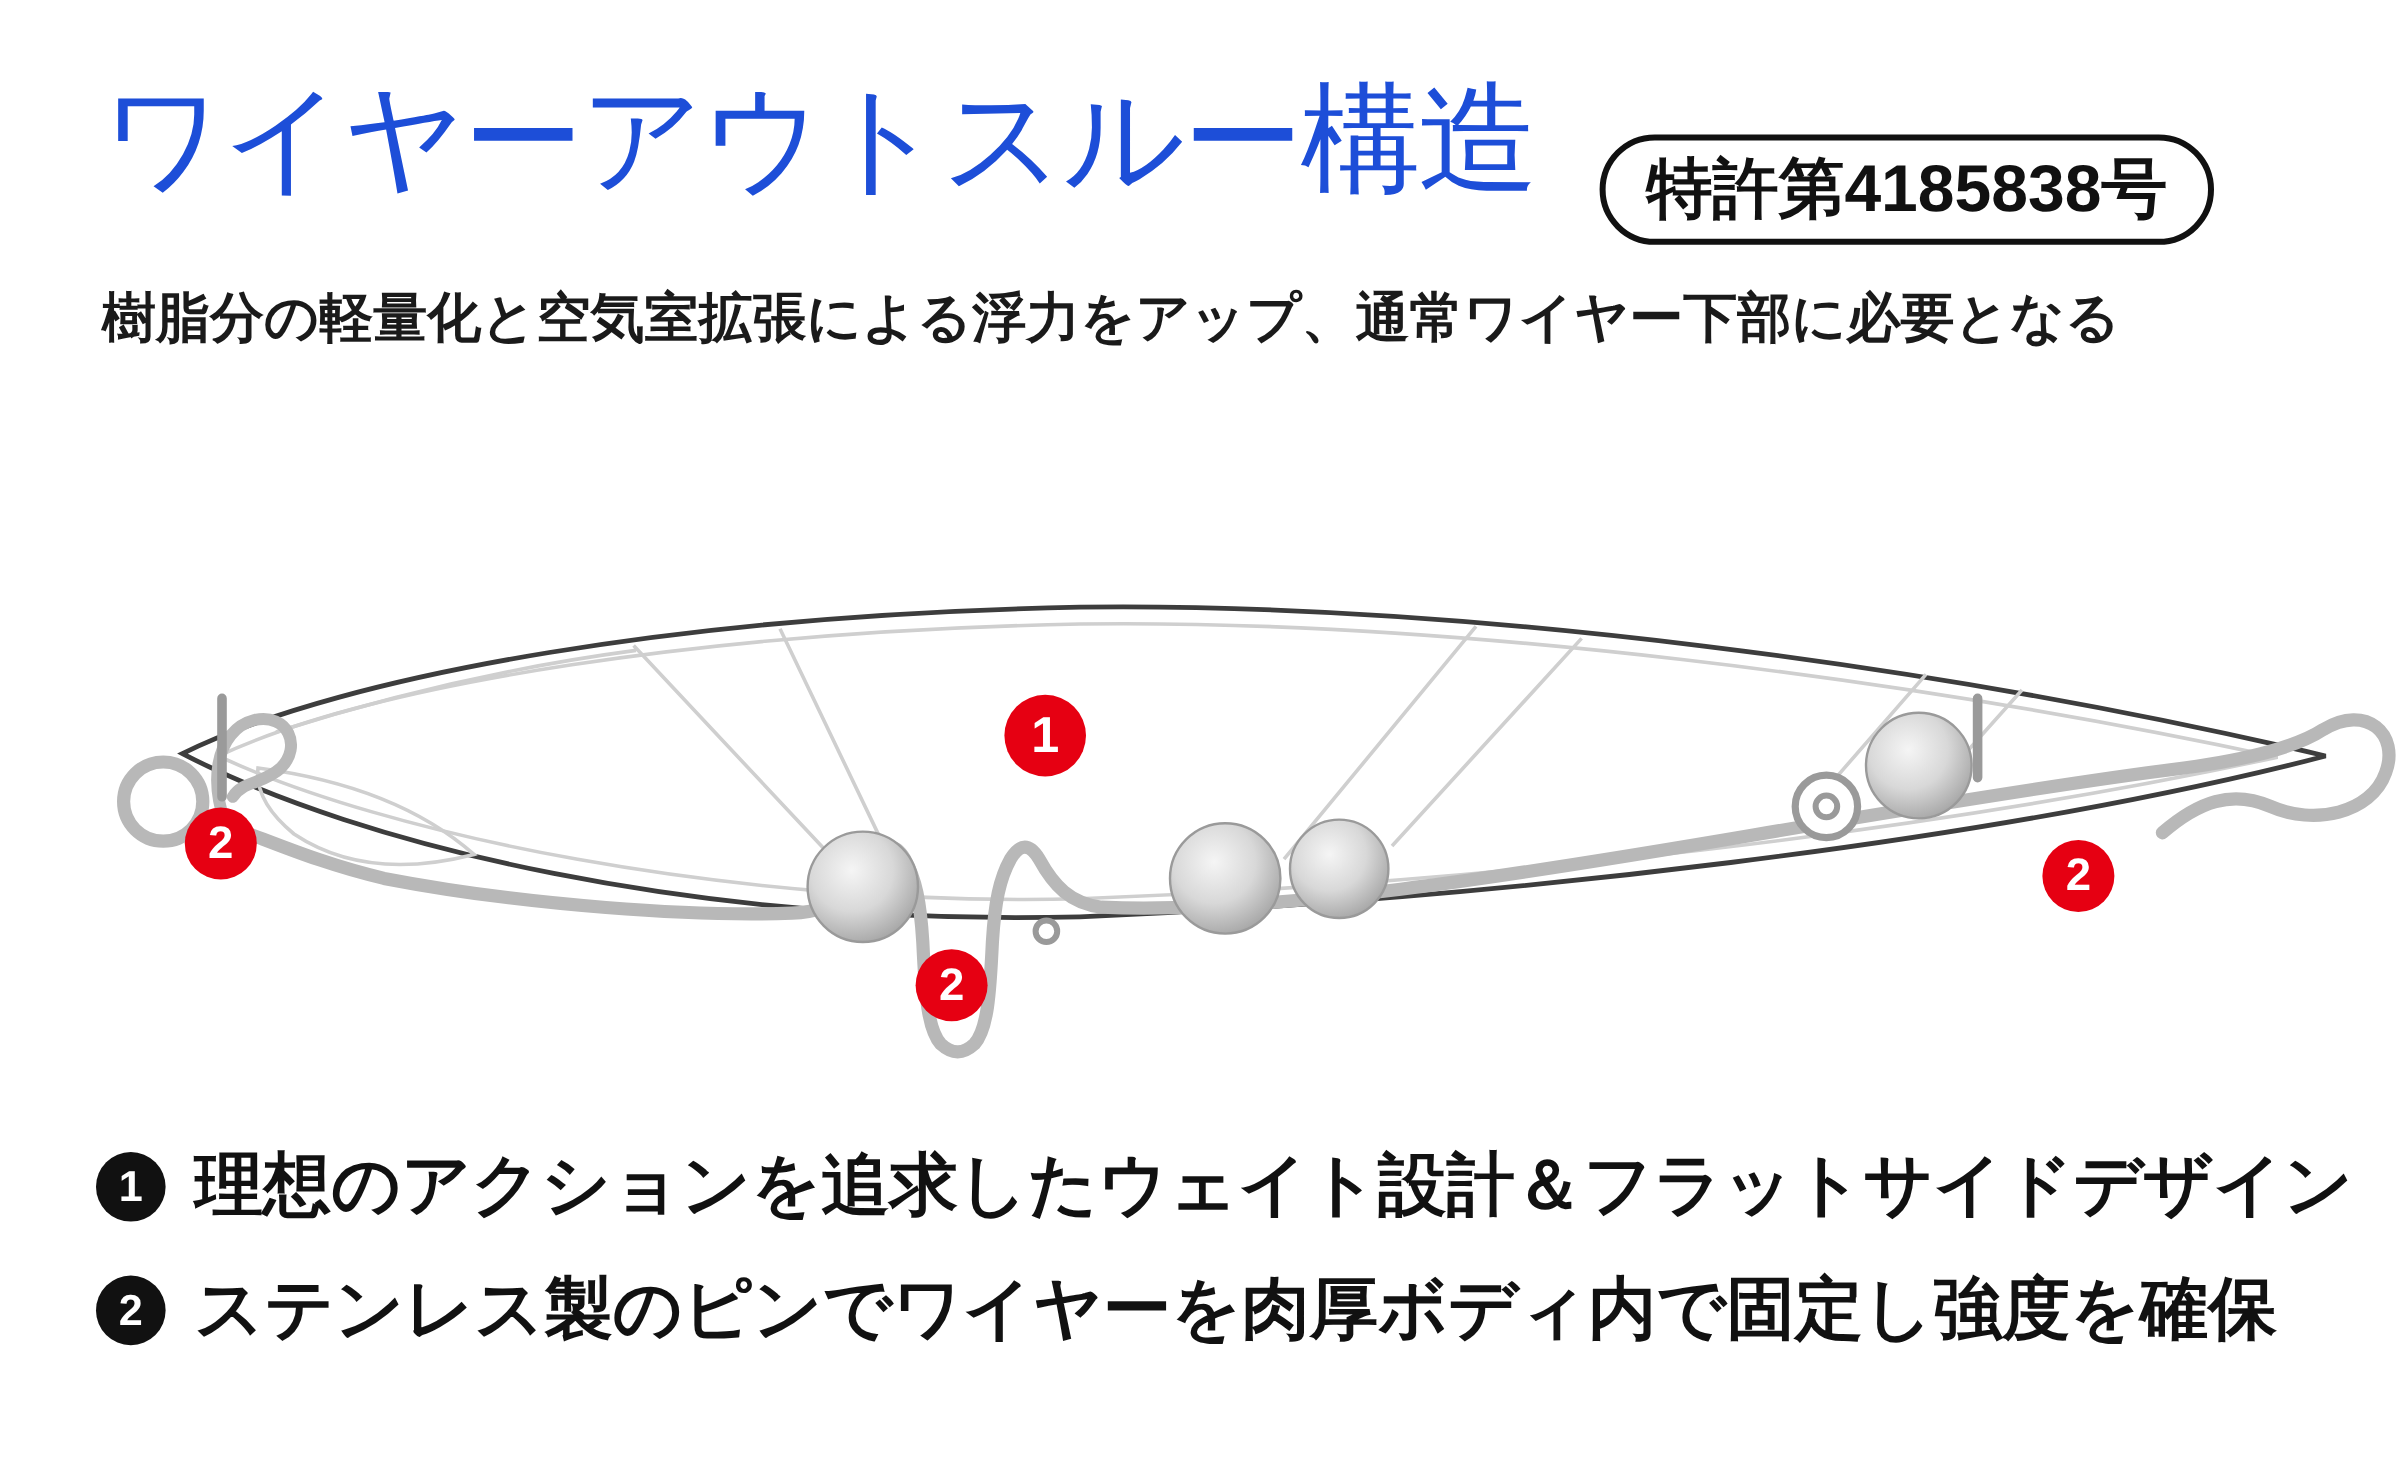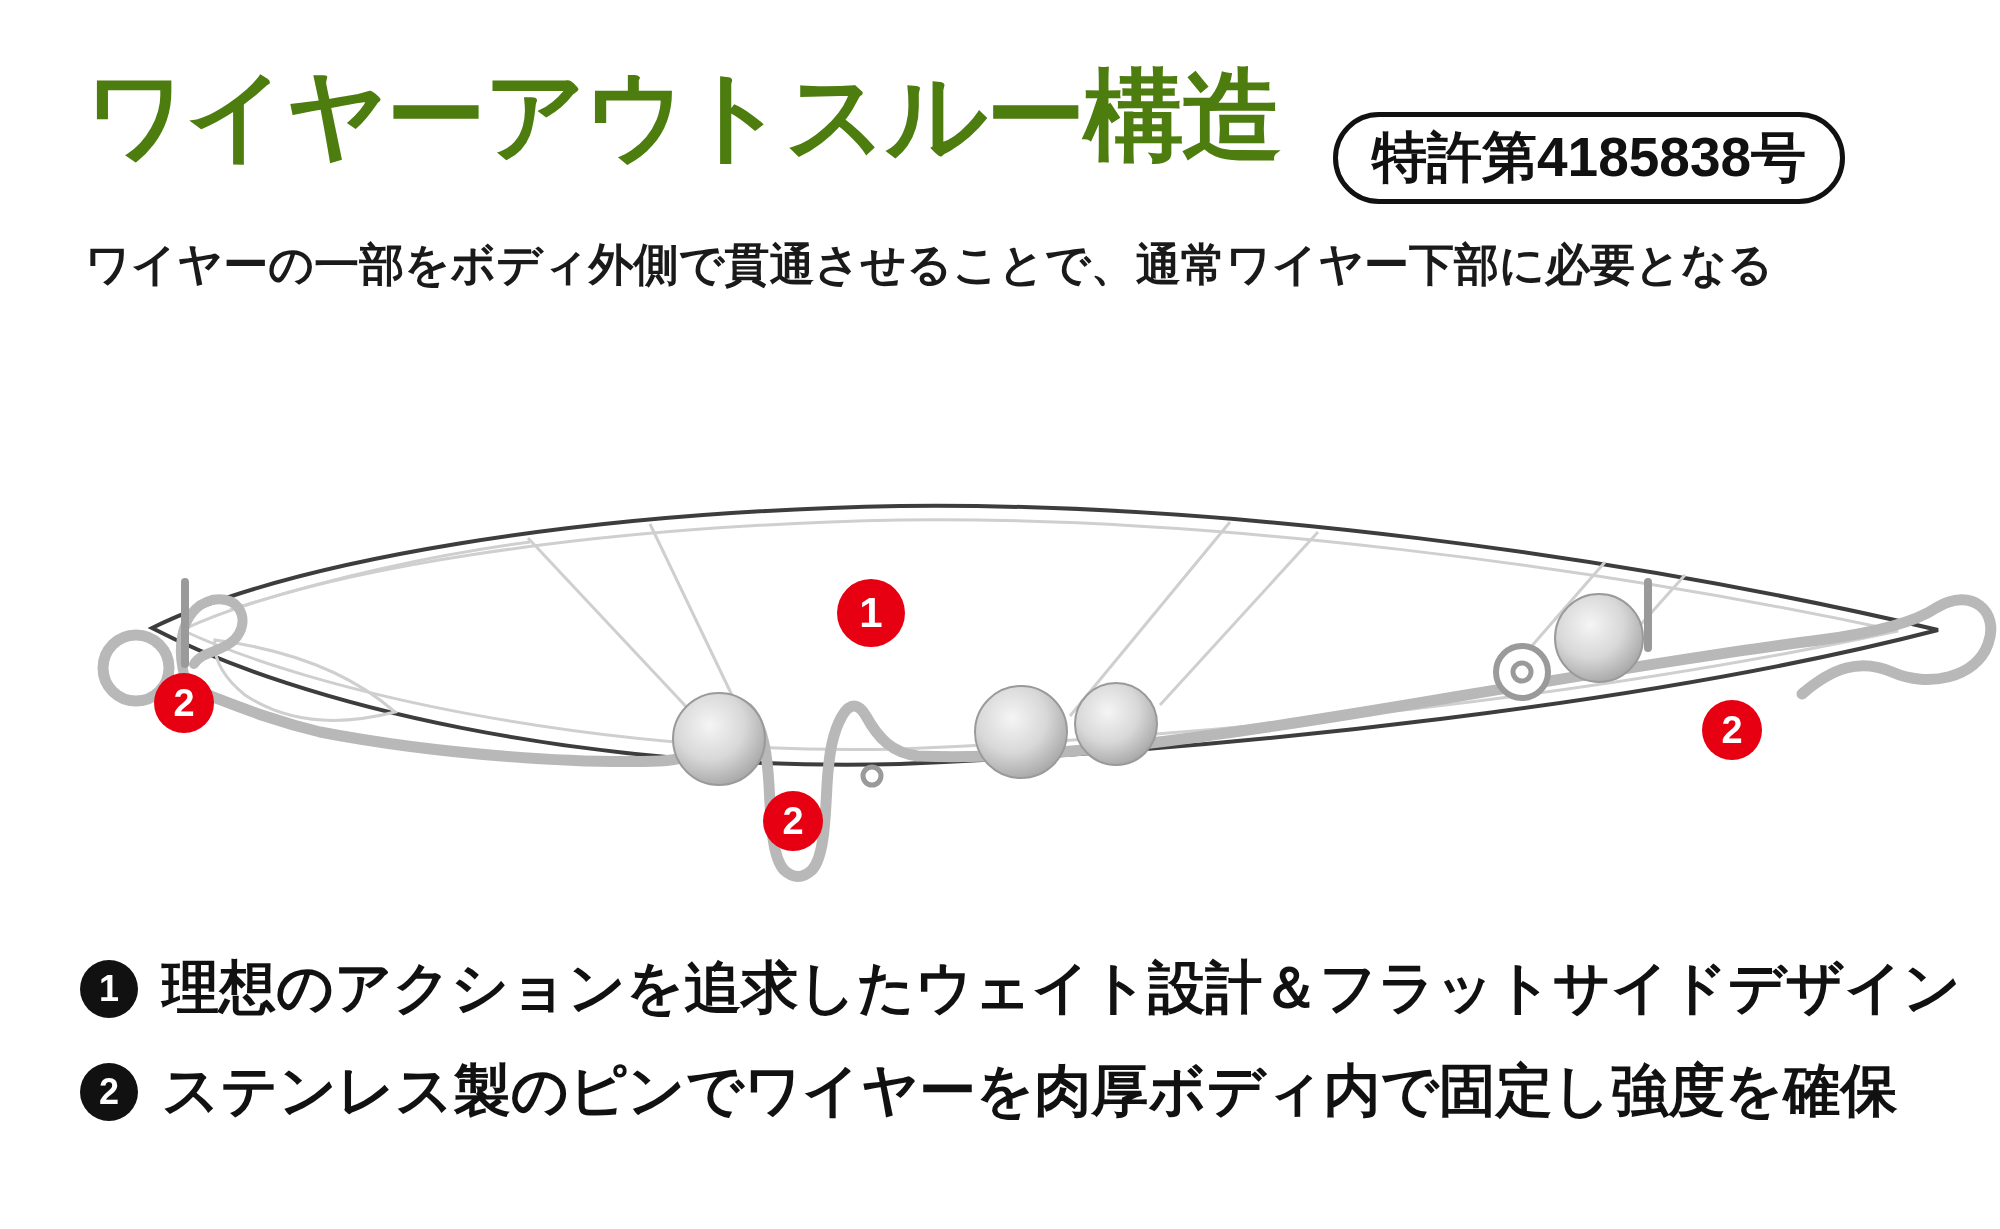--- a/index.html
+++ b/index.html
@@ -2,21 +2,21 @@
 <html><head>
 <meta charset="utf-8">
 <style>
   html,body{margin:0;padding:0;}
   body{
     width:2000px;height:1229px;position:relative;background:#ffffff;overflow:hidden;
     font-family:"Liberation Sans","DejaVu Sans",sans-serif;color:#111;
   }
   .title{
     position:absolute;left:85px;top:50px;
-    font-size:100px;font-weight:700;letter-spacing:-2px;color:#4d7c0f;white-space:nowrap;
+    font-size:100px;font-weight:400;letter-spacing:-2px;color:#1d4ed8;white-space:nowrap;
   }
   .patent-badge{
     position:absolute;left:1333px;top:112px;height:92px;box-sizing:border-box;
     border:5px solid #111;border-radius:60px;
     display:flex;align-items:center;padding:17px 34px;
     font-size:55px;font-weight:800;color:#111;white-space:nowrap;background:#fff;
   }
   .description{
     position:absolute;left:85px;top:226px;
     font-size:45px;font-weight:700;color:#1a1a1a;line-height:1.75;white-space:nowrap;
@@ -43,21 +43,21 @@
   }
   .legend-text{font-size:57px;font-weight:800;color:#111;white-space:nowrap;font-family:Liberation Serif, serif;}
 </style>
 </head>
 <body>
 
 <div class="title">ワイヤーアウトスルー構造</div>
 <div class="patent-badge">特許第4185838号</div>
 
 <div class="description">
-  <div>ワイヤーの一部をボディ外側で貫通させることで、通常ワイヤー下部に必要となる</div>
+  <div>樹脂分の軽量化と空気室拡張による浮力をアップ、通常ワイヤー下部に必要となる</div>
 </div>
 
 <div class="diagram">
   <svg viewBox="0 0 1900 480" width="1900" height="480">
     <defs>
       <radialGradient id="ballGrad" cx="40%" cy="35%" r="75%">
         <stop offset="0%" stop-color="#f5f5f5"></stop>
         <stop offset="50%" stop-color="#d8d8d8"></stop>
         <stop offset="100%" stop-color="#9c9c9c"></stop>
       </radialGradient>

